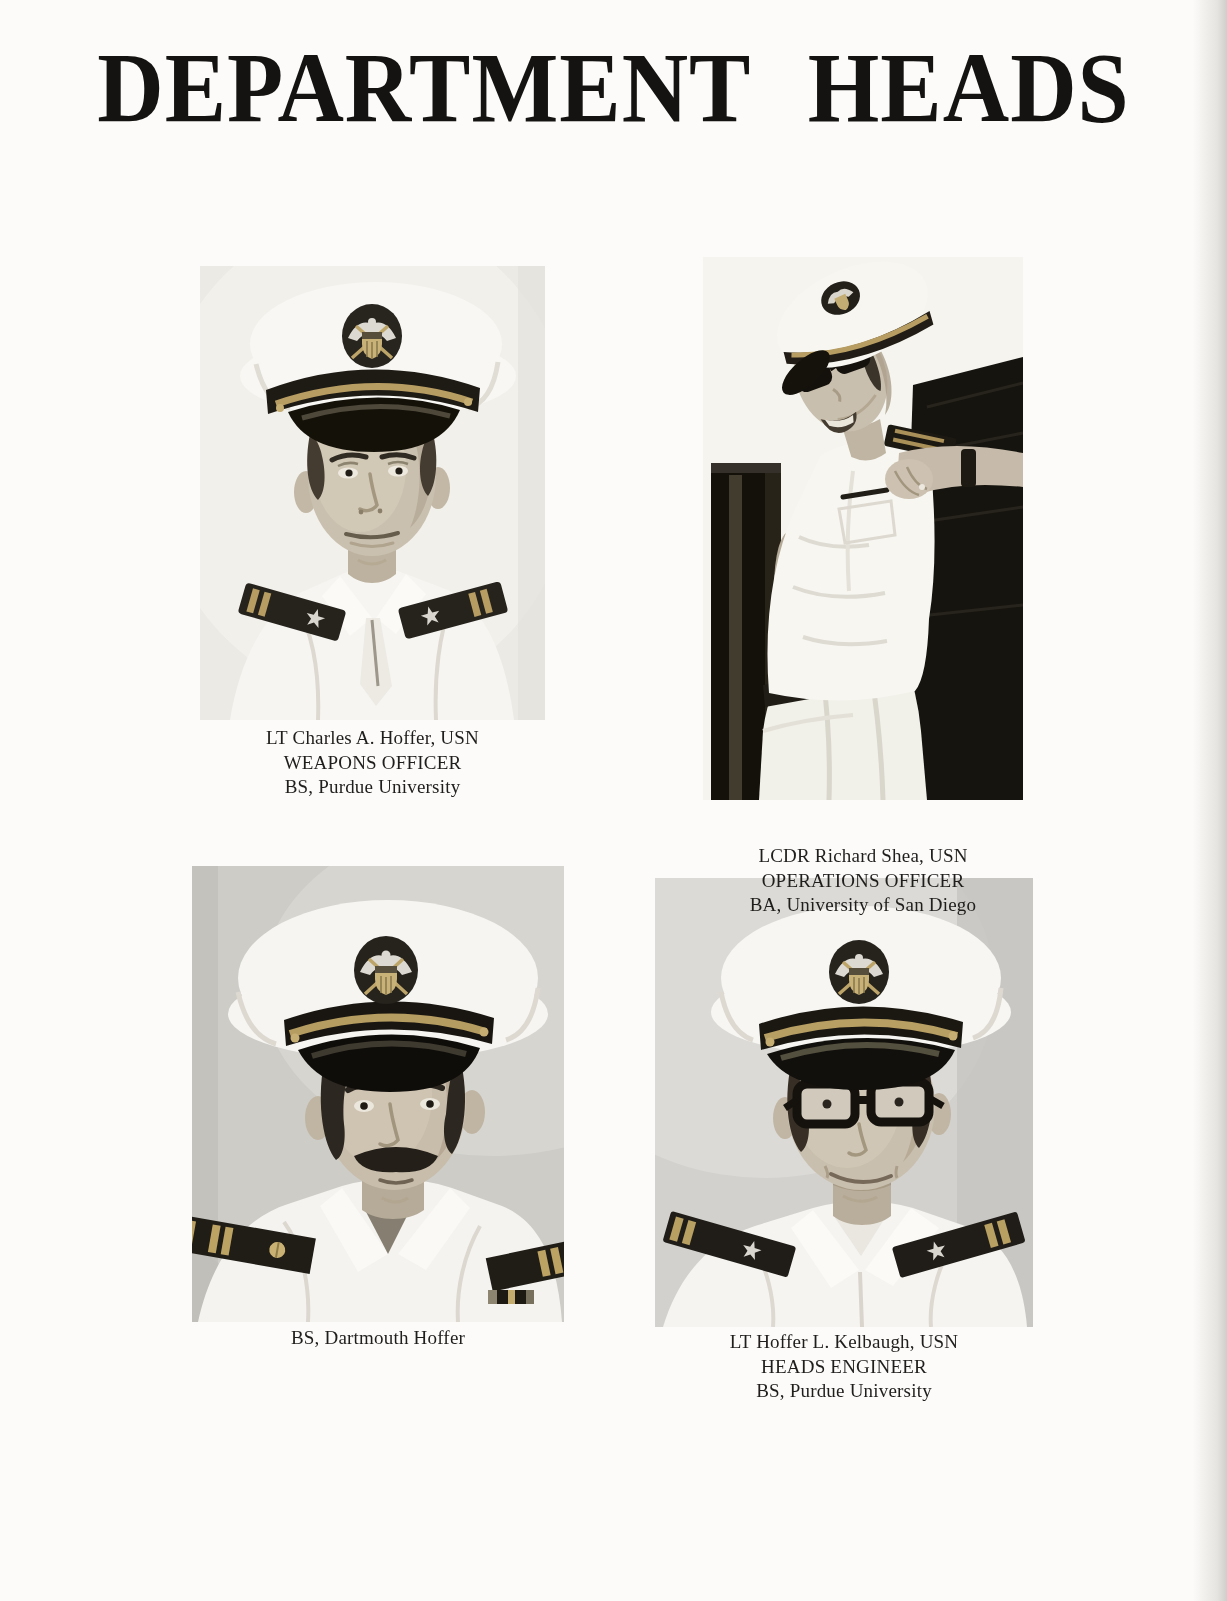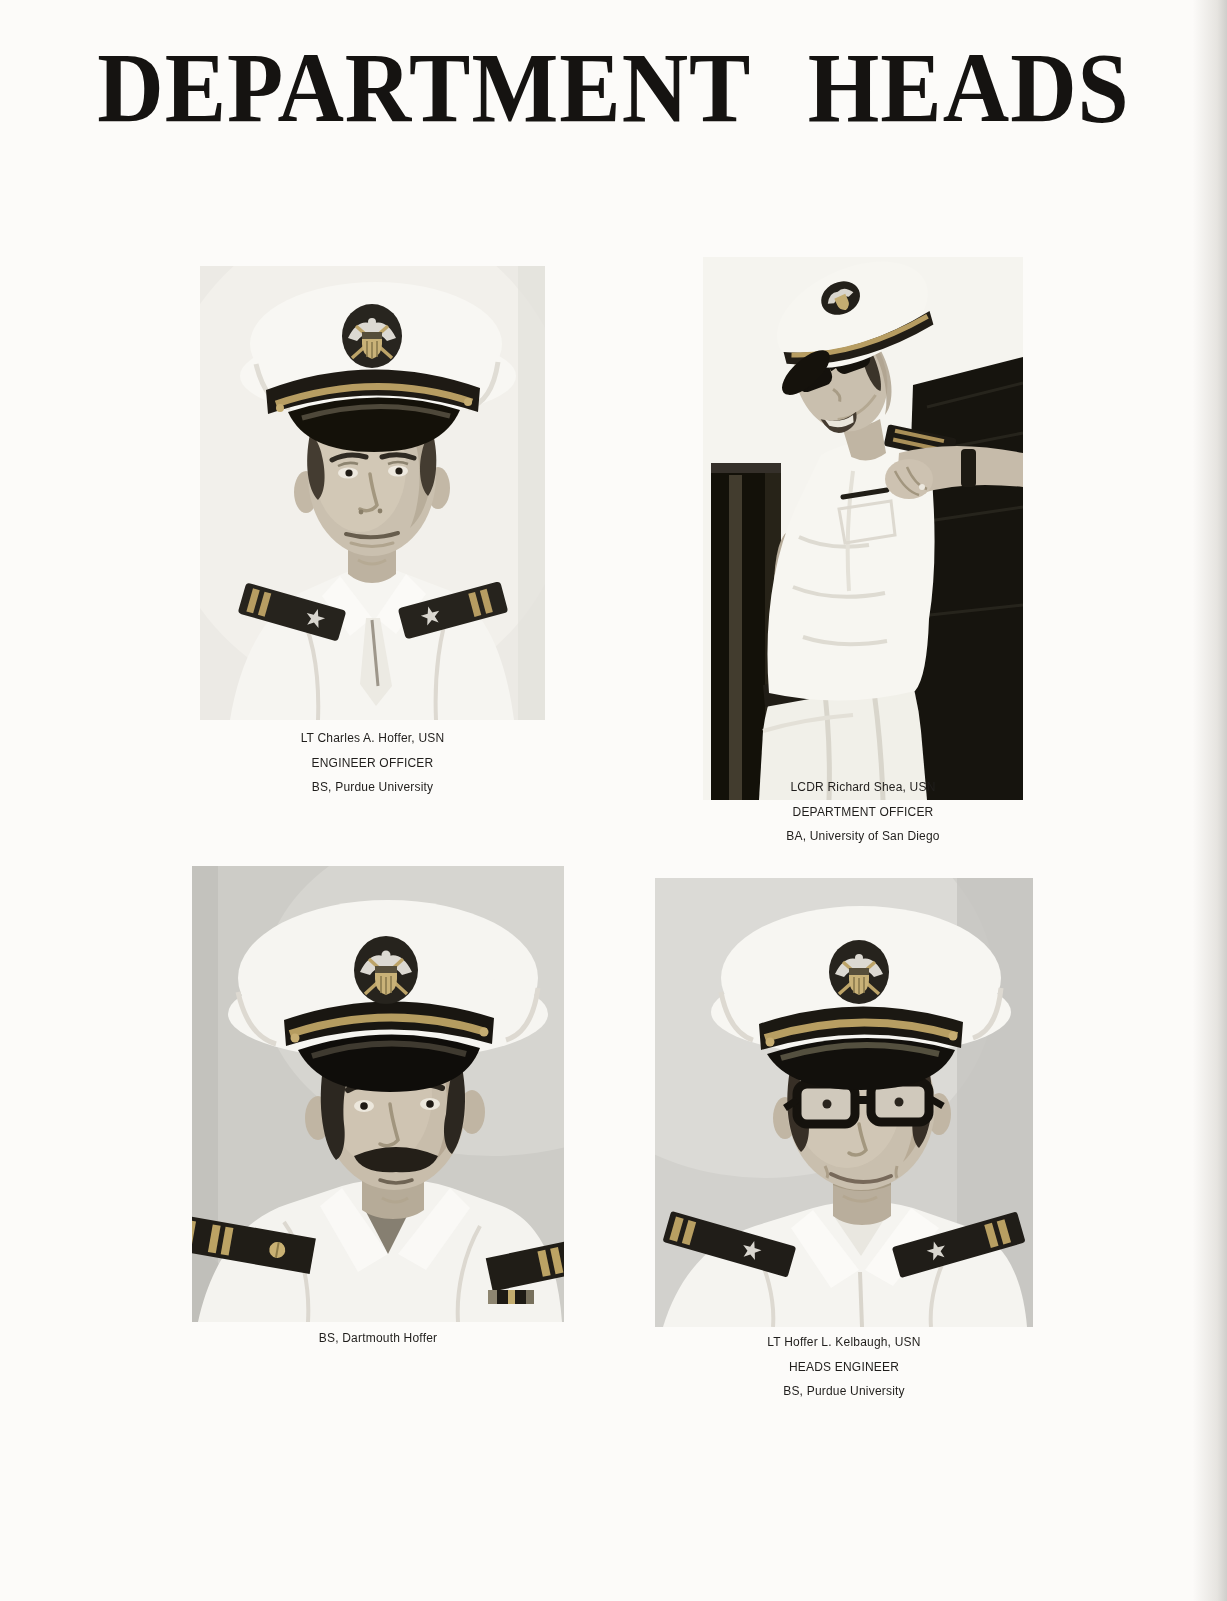--- a/index.html
+++ b/index.html
@@ -10,22 +10,22 @@
   }
   .title-wrap{position:absolute;left:0;top:34px;width:100%;text-align:center;}
   .page-title{
     display:inline-block;margin:0;font-size:92px;font-weight:700;line-height:1.1;
     letter-spacing:1px;word-spacing:34px;color:#151311;
     transform:scaleY(1.08);transform-origin:center top;white-space:pre;
   }
   .photo{position:absolute;}
   .photo svg{display:block;}
   .caption{
-    position:absolute;text-align:center;font-family:Liberation Sans, sans-serif;
-    font-size:12px;line-height:24.5px;color:#201e1c;letter-spacing:.2px;
+    position:absolute;text-align:center;font-family:Liberation Serif, serif;
+    font-size:19px;line-height:24.5px;color:#201e1c;letter-spacing:.2px;
   }
 </style>
 </head>
 <body>
 
 <div class="page">
 
   <div class="title-wrap">
     <h1 class="page-title">DEPARTMENT HEADS</h1>
   </div>
@@ -317,27 +317,27 @@
           <path d="M-10,-4 h20 v12 q0,11 -10,15 q-10,-4 -10,-15 z" fill="#c9b278"></path>
           <rect x="-10" y="-4" width="20" height="7" fill="#564e3a"></rect>
           <path d="M-5,5 v16 M0,6 v17 M5,5 v16" stroke="#8a7a4e" stroke-width="1.6"></path>
         </g>
       </g>
     </svg>
   </figure>
 
   <div class="caption" style="left:200px;top:726px;width:345px">
     <div>LT Charles A. Hoffer, USN</div>
-    <div>ENGINEER OFFICER</div>
+    <div>WEAPONS OFFICER</div>
     <div>BS, Purdue University</div>
   </div>
 
-  <div class="caption" style="left:678px;top:775px;width:370px">
+  <div class="caption" style="left:678px;top:844px;width:370px">
     <div>LCDR Richard Shea, USN</div>
-    <div>DEPARTMENT OFFICER</div>
+    <div>OPERATIONS OFFICER</div>
     <div>BA, University of San Diego</div>
   </div>
 
   <div class="caption" style="left:162px;top:1326px;width:432px">
     <div>BS, Dartmouth Hoffer</div>
   </div>
 
   <div class="caption" style="left:655px;top:1330px;width:378px">
     <div>LT Hoffer L. Kelbaugh, USN</div>
     <div>HEADS ENGINEER</div>

